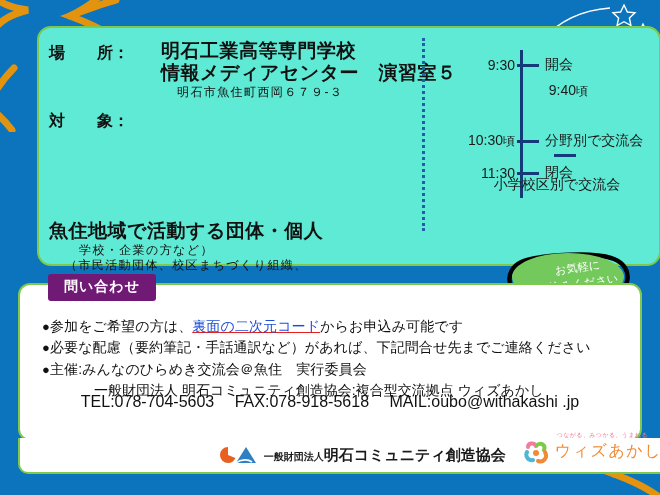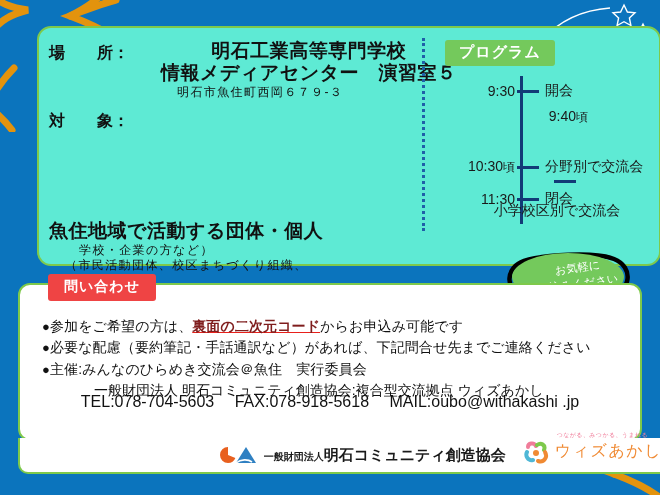--- a/index.html
+++ b/index.html
@@ -49,21 +49,20 @@
     padding-top: 3px;
   }
   .row-body { flex: 1 1 auto; }
   .big {
     font-size: 19px;
     font-weight: bold;
     color: #111;
     line-height: 1.18;
     letter-spacing: 0.5px;
     white-space: nowrap;
-    text-align: center;
   }
   .small {
     font-size: 12px;
     color: #111;
     letter-spacing: 1.4px;
     line-height: 1.3;
     white-space: nowrap;
   }
   .small.indent { padding-left: 16px; }
   .small.indent2 { padding-left: 30px; }
@@ -171,43 +170,43 @@
     position: absolute;
     left: 18px; top: 283px;
     width: 624px; height: 158px;
     background: #ffffff;
     border: 2px solid #7ec94b;
     border-radius: 12px;
   }
   #contact-badge {
     position: absolute;
     left: 28px; top: -11px;
-    background: #ef4444;
+    background: #701a75;
     color: #ffffff;
     font-size: 14px;
     font-weight: bold;
     letter-spacing: 1px;
     padding: 4px 16px 5px 16px;
     border-radius: 3px;
   }
   #bullets {
     position: absolute;
     left: 22px; top: 31px; right: 10px;
   }
   .bullet {
     font-size: 14px;
     color: #111;
     line-height: 1.52;
     white-space: nowrap;
     letter-spacing: 0.1px;
   }
   .bullet .dot { font-size: 13px; }
   .hl {
-    color: #7f1d1d;
-    font-weight: bold;
+    color: #1d4ed8;
+    font-weight: normal;
     text-decoration: underline;
     text-decoration-color: #e8201b;
   }
   .sub-line {
     font-size: 14px;
     color: #111;
     line-height: 1.45;
     white-space: nowrap;
     padding-left: 52px;
   }
@@ -336,21 +335,20 @@
         <div class="row-body">
           <div class="big">５０名程度</div>
         </div>
       </div>
 
     </div>
 
     <div id="divider"></div>
 
     <div id="program">
-      <div id="program-badge">プログラム</div>
 
       <div id="timeline">
         <div id="timeline-axis"></div>
 
         <div class="tl-item" style="top:4px;">
           <div class="tl-time"><span>9:30</span><span class="kor"></span></div>
           <div class="tl-tick"></div>
           <div class="tl-label">開会</div>
         </div>
 

